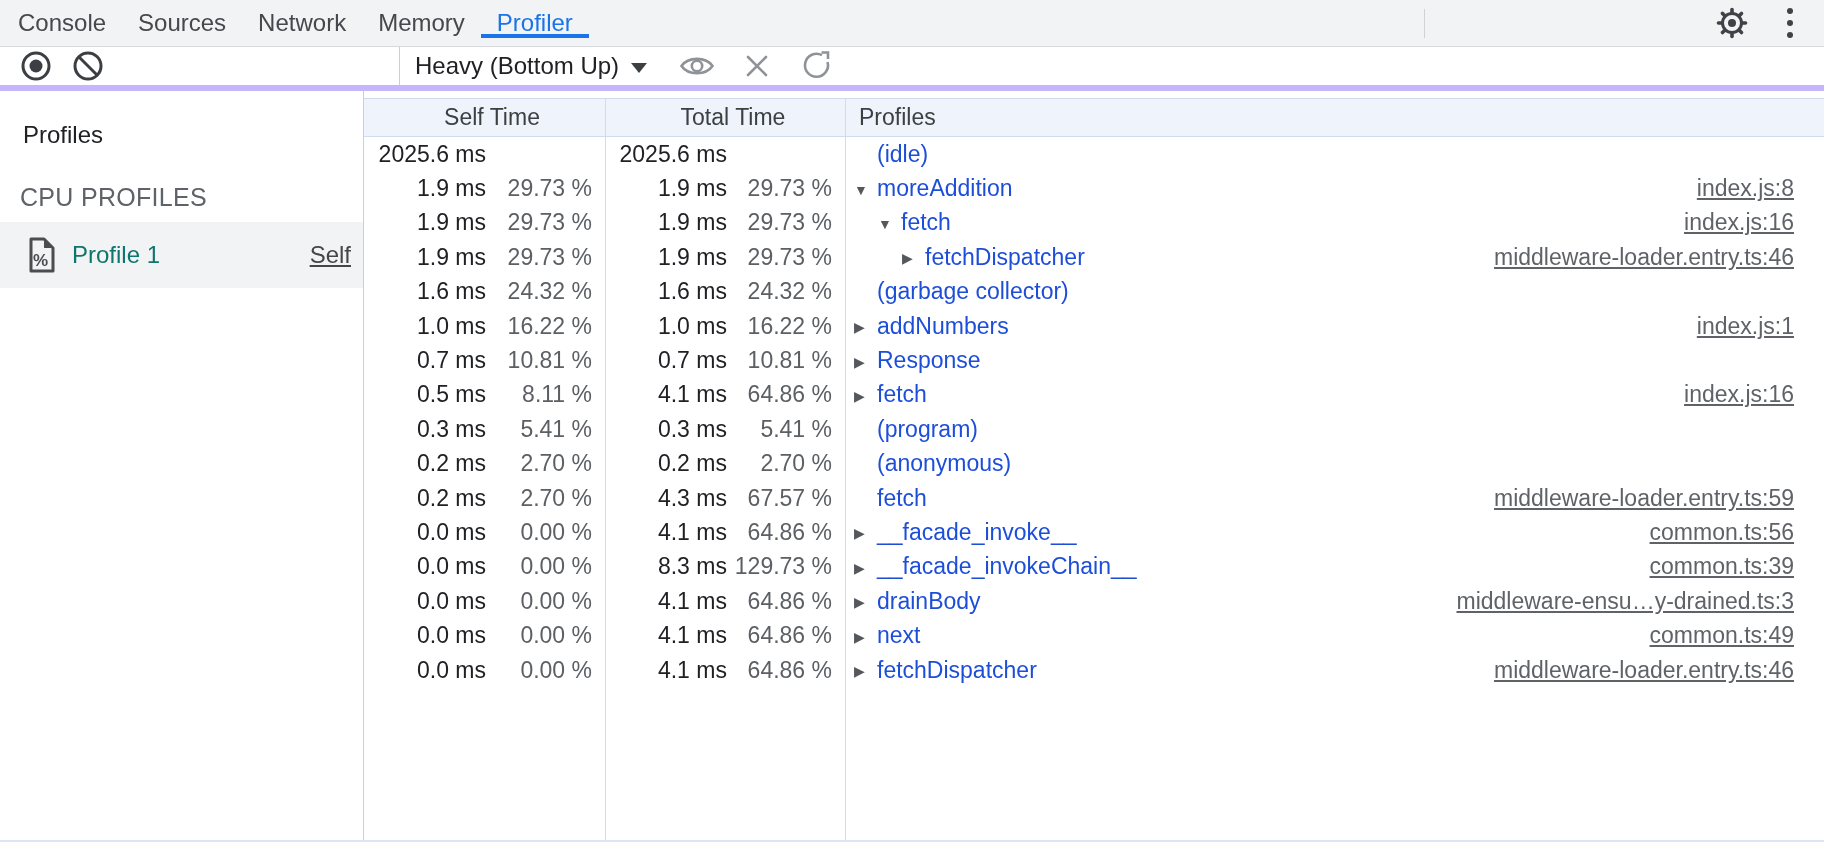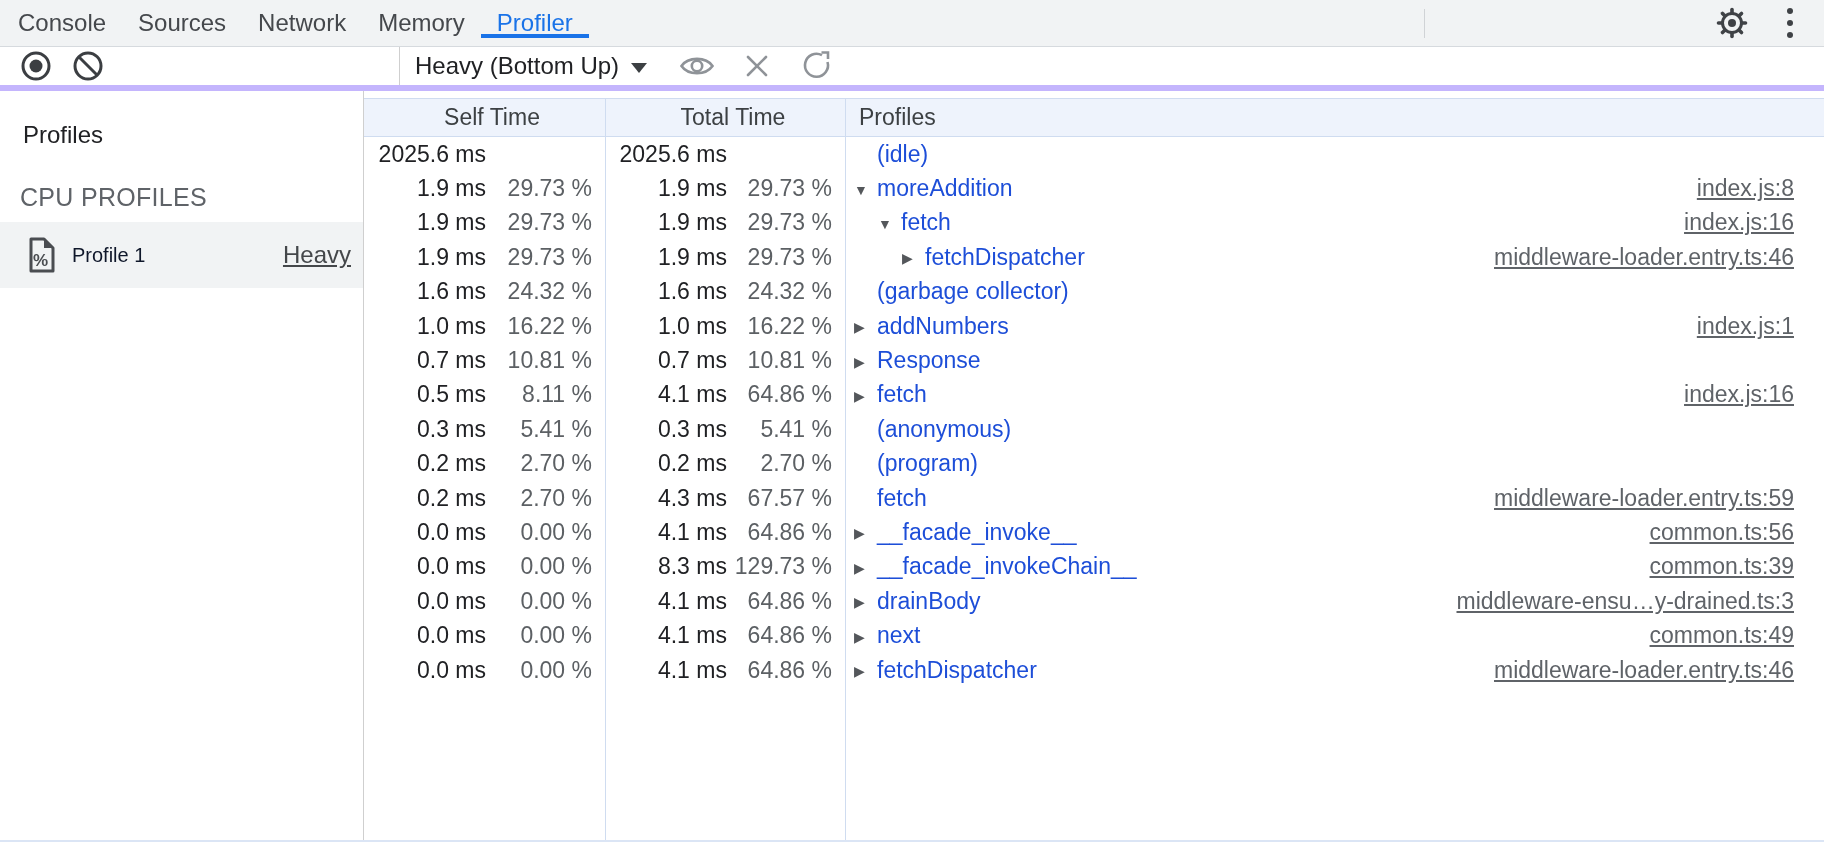--- a/index.html
+++ b/index.html
@@ -144,22 +144,22 @@
   }
   .profile-item {
     height: 66px;
     display: flex;
     align-items: center;
     padding: 0 12px 0 28px;
     box-sizing: border-box;
   }
   .profile-item.selected { background: var(--selected-row-bg, #f1f3f4); }
   .profile-name {
-    font-size: 20px;
-    color: #0f172a;
+    font-size: 24px;
+    color: #0f766e;
     margin-left: 16px;
   }
   .profile-save {
     margin-left: auto;
     font-size: 24px;
     color: #44474a;
     text-decoration: underline;
     cursor: pointer;
   }
 
@@ -313,21 +313,21 @@
       <div class="cpu-label">CPU PROFILES</div>
       <div class="profile-item selected">
         <span>
           <svg width="28" height="36" viewBox="0 0 28 36">
             <path d="M3 2 H16 L25 11 V34 H3 Z" fill="none" stroke="#4a4d51" stroke-width="3" stroke-linejoin="round"></path>
             <path d="M16 2 L16 11 L25 11 Z" fill="#4a4d51"></path>
             <text x="5" y="29" font-size="17" font-weight="bold" fill="#4a4d51" font-family="Liberation Sans, DejaVu Sans, sans-serif">%</text>
           </svg>
         </span>
         <span class="profile-name">Profile 1</span>
-        <span class="profile-save">Heavy</span>
+        <span class="profile-save">Self</span>
       </div>
     </aside>
 
     <main class="grid">
       <div class="col col-self">
         <div class="col-header center">Self Time</div>
         <div class="rows" id="rows-self">
             <div class="cell num-cell">
               <span class="ms">2025.6 ms</span>
               <span class="pct"></span>
@@ -515,27 +515,27 @@
             <div class="cell fn-cell">
               <span class="indent" style="width: 0px;"></span>
               <span class="arrow">▶</span>
               <span class="fn-name">fetch</span>
               <span class="sp"></span>
               <span class="src-link">index.js:16</span>
             </div>
             <div class="cell fn-cell">
               <span class="indent" style="width: 0px;"></span>
               <span class="arrow"></span>
+              <span class="fn-name">(program)</span>
+              <span class="sp"></span>
+            </div>
+            <div class="cell fn-cell">
+              <span class="indent" style="width: 0px;"></span>
+              <span class="arrow"></span>
               <span class="fn-name">(anonymous)</span>
-              <span class="sp"></span>
-            </div>
-            <div class="cell fn-cell">
-              <span class="indent" style="width: 0px;"></span>
-              <span class="arrow"></span>
-              <span class="fn-name">(program)</span>
               <span class="sp"></span>
             </div>
             <div class="cell fn-cell">
               <span class="indent" style="width: 0px;"></span>
               <span class="arrow"></span>
               <span class="fn-name">fetch</span>
               <span class="sp"></span>
               <span class="src-link">middleware-loader.entry.ts:59</span>
             </div>
             <div class="cell fn-cell">

